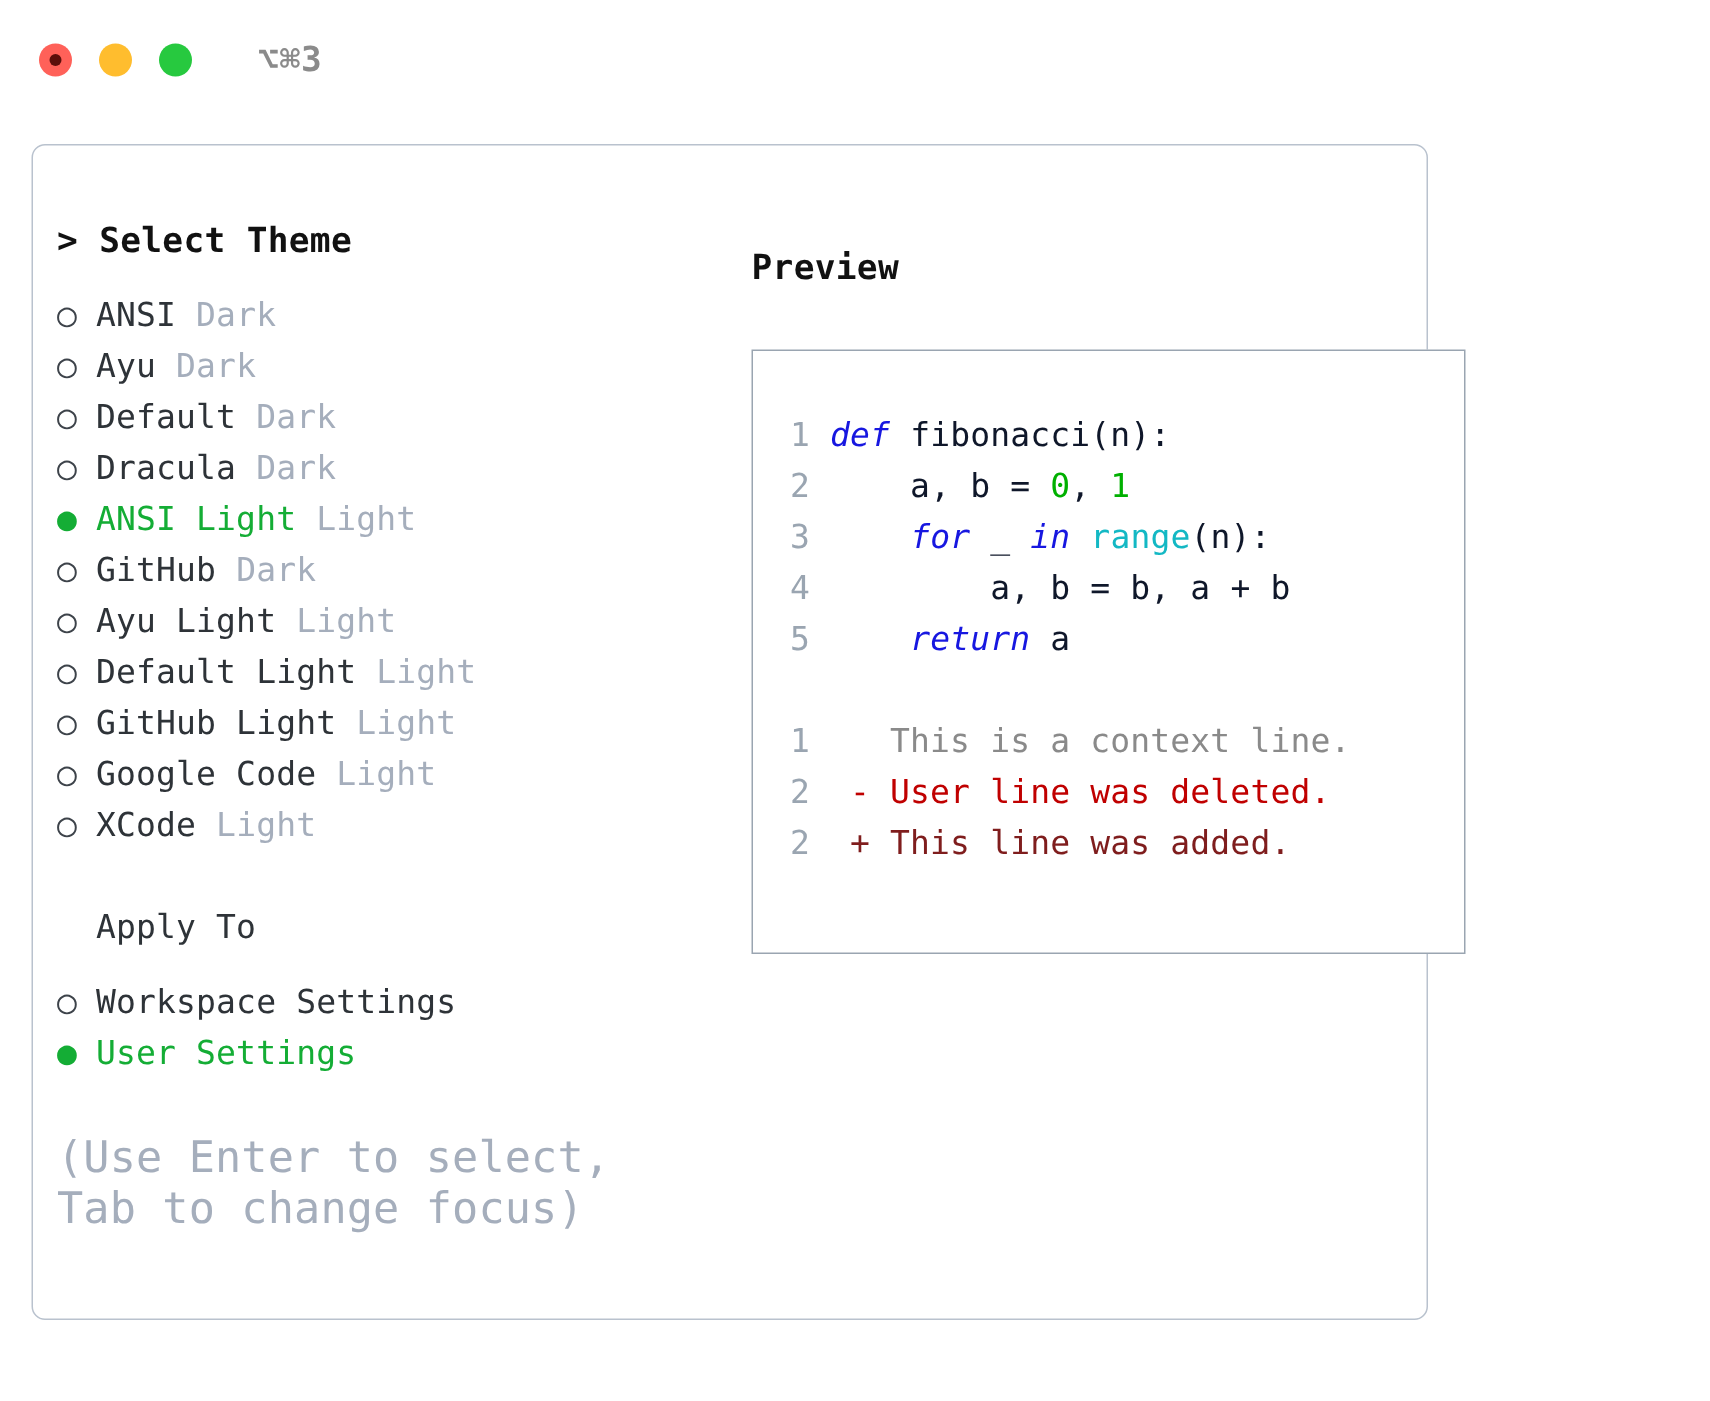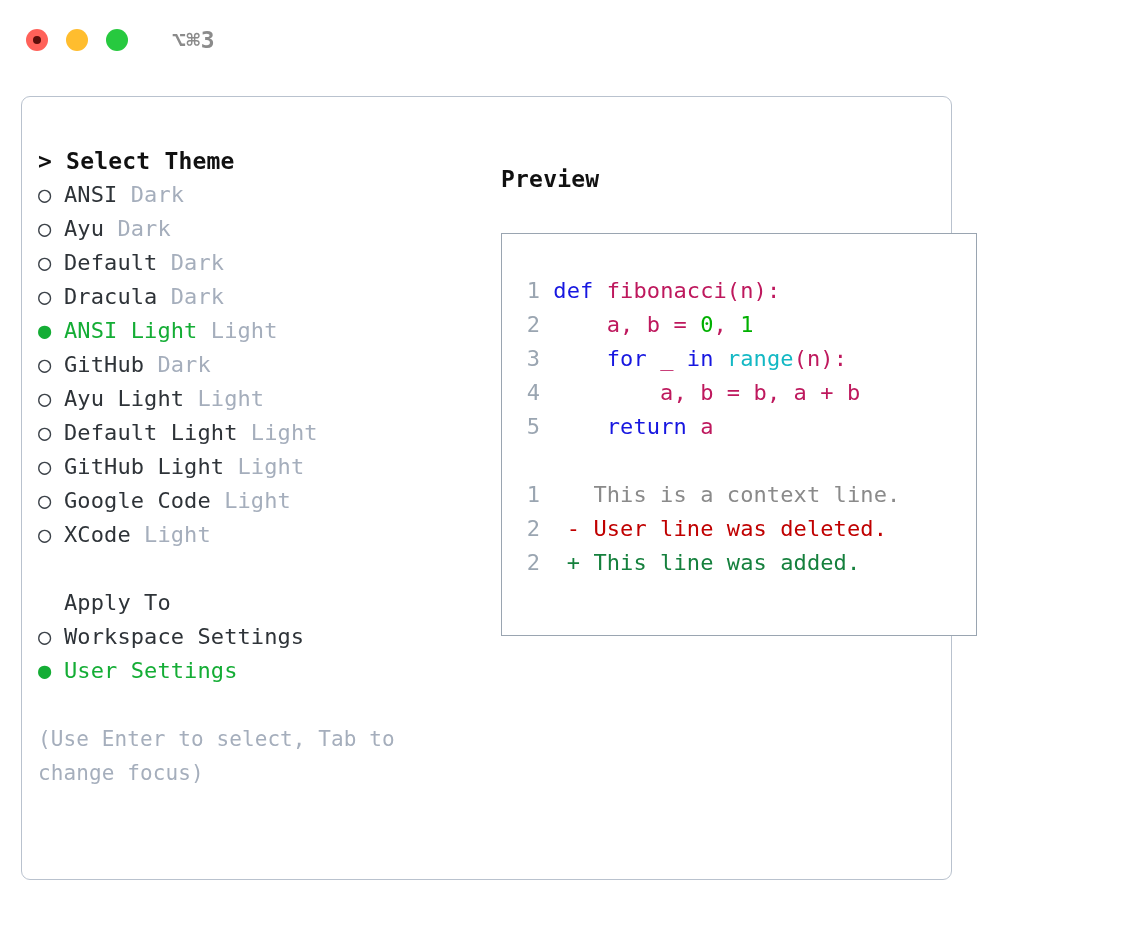--- a/index.html
+++ b/index.html
@@ -101,21 +101,21 @@
   .section-title {
     font-size: 23px;
     font-weight: bold;
     color: #111111;
     letter-spacing: 0.2px;
     line-height: 34px;
     height: 34px;
     white-space: pre;
   }
 
-  .list { margin-top: 0; }
+  .list { margin-top: 16px; }
 
   .row {
     height: 34px;
     line-height: 34px;
     font-size: 22px;
     white-space: pre;
     color: #2e3338;
     letter-spacing: 0.1px;
   }
   .marker {
@@ -133,21 +133,21 @@
     line-height: 34px;
     font-size: 22px;
     color: #2e3338;
     white-space: pre;
     letter-spacing: 0.1px;
   }
   .spacer { height: 34px; }
 
   .hint {
     margin-top: 34px;
-    font-size: 21px;
+    font-size: 29px;
     line-height: 34px;
     color: #a5aebc;
     width: 410px;
     letter-spacing: 0.1px;
   }
 
   
   .preview-box {
     margin-top: 37px;
     width: 476px;
@@ -162,27 +162,27 @@
     line-height: 34px;
     white-space: pre;
     letter-spacing: 0.1px;
   }
   .ln {
     display: inline-block;
     width: 24px;
     text-align: right;
     color: #9aa5b1;
   }
-  .kw   { color: #1717e0; }
+  .kw   { color: #1717e0; font-style: italic; }
   .bi   { color: #13b8c4; }
   .num  { color: #00b000; }
-  .id   { color: #be185d; }
+  .id   { color: #0f172a; }
   .ctx  { color: #8a8a8a; }
   .del  { color: #c00000; }
-  .add  { color: #15803d; }
+  .add  { color: #7f1d1d; }
   .gap  { height: 34px; }
 </style>
 </head>
 <body>
 
 <div id="app">
 
   <div class="titlebar">
     <div class="lights">
       <span class="light red"></span>

